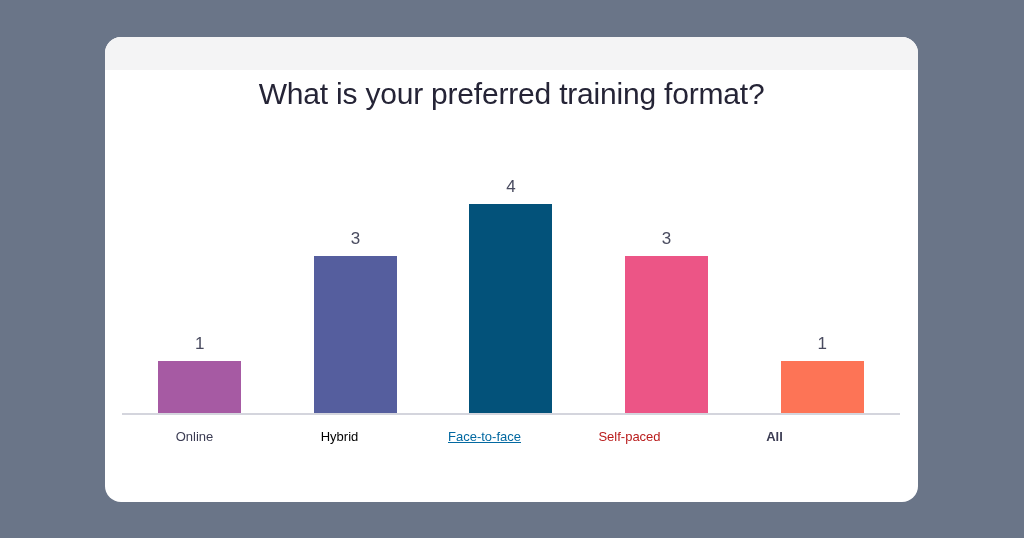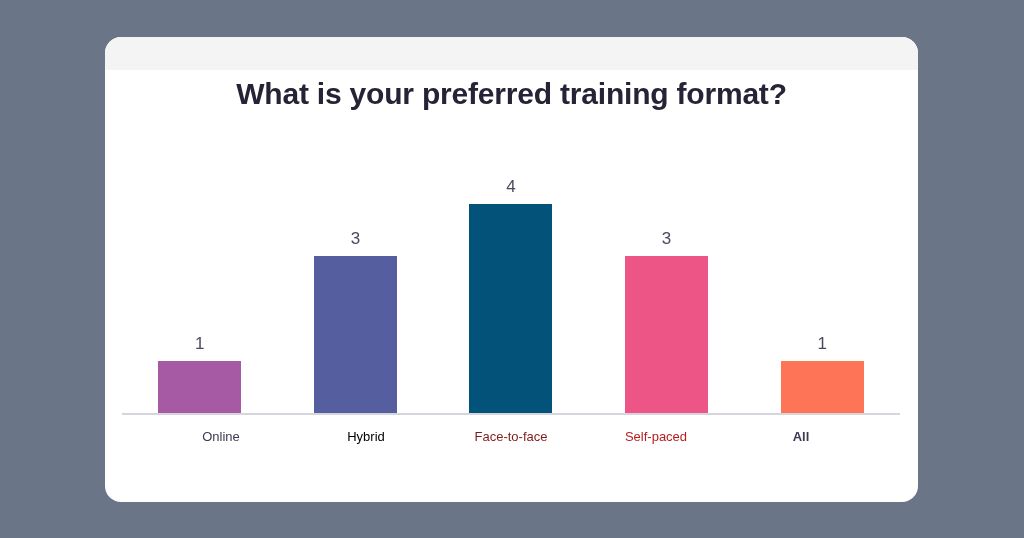--- a/index.html
+++ b/index.html
@@ -41,21 +41,21 @@
     background: #f4f4f5;
   }
 
   #chart-title {
     position: absolute;
     left: 0;
     top: 40px;
     width: 100%;
     text-align: center;
     font-size: 30px;
-    font-weight: 700;
+    font-weight: 400;
     letter-spacing: -0.2px;
     color: #252436;
     white-space: nowrap;
   }
 
   
   #plot {
     position: absolute;
     left: 17px;        
     top: 100px;
@@ -107,21 +107,21 @@
     background: #cccccc;
   }
 
   
   #tick-labels {
     position: absolute;
     left: 0;
     right: 0;
     bottom: 8px;
     display: flex;
-    justify-content: center;
+    justify-content: flex-start;
   }
 
   .tick-label {
     width: 145px;
     text-align: center;
     font-size: 13px;
     color: #3b3c53;
     white-space: nowrap;
   }
 </style>
@@ -165,21 +165,21 @@
         <div class="bar-group">
           <div class="bar-value" style="color: rgb(73, 75, 95);">1</div>
           <div class="bar-rect" style="height: 52.1739px; background: rgb(253, 116, 86);"></div>
         </div>
 
       </div>
 
       <div id="tick-labels">
         <div class="tick-label" style="color: rgb(59, 60, 83);">Online</div>
         <div class="tick-label" style="color: #000000;">Hybrid</div>
-        <div class="tick-label" style="color: #7f1d1d;">Face-to-face</div>
+        <div class="tick-label" style="color: #0369a1; text-decoration: underline;">Face-to-face</div>
         <div class="tick-label" style="color: #b91c1c;">Self-paced</div>
         <div class="tick-label" style="color: rgb(59, 60, 83); font-weight: bold;">All</div>
       </div>
 
     </div>
 
   </div>
 
 </div>
 

